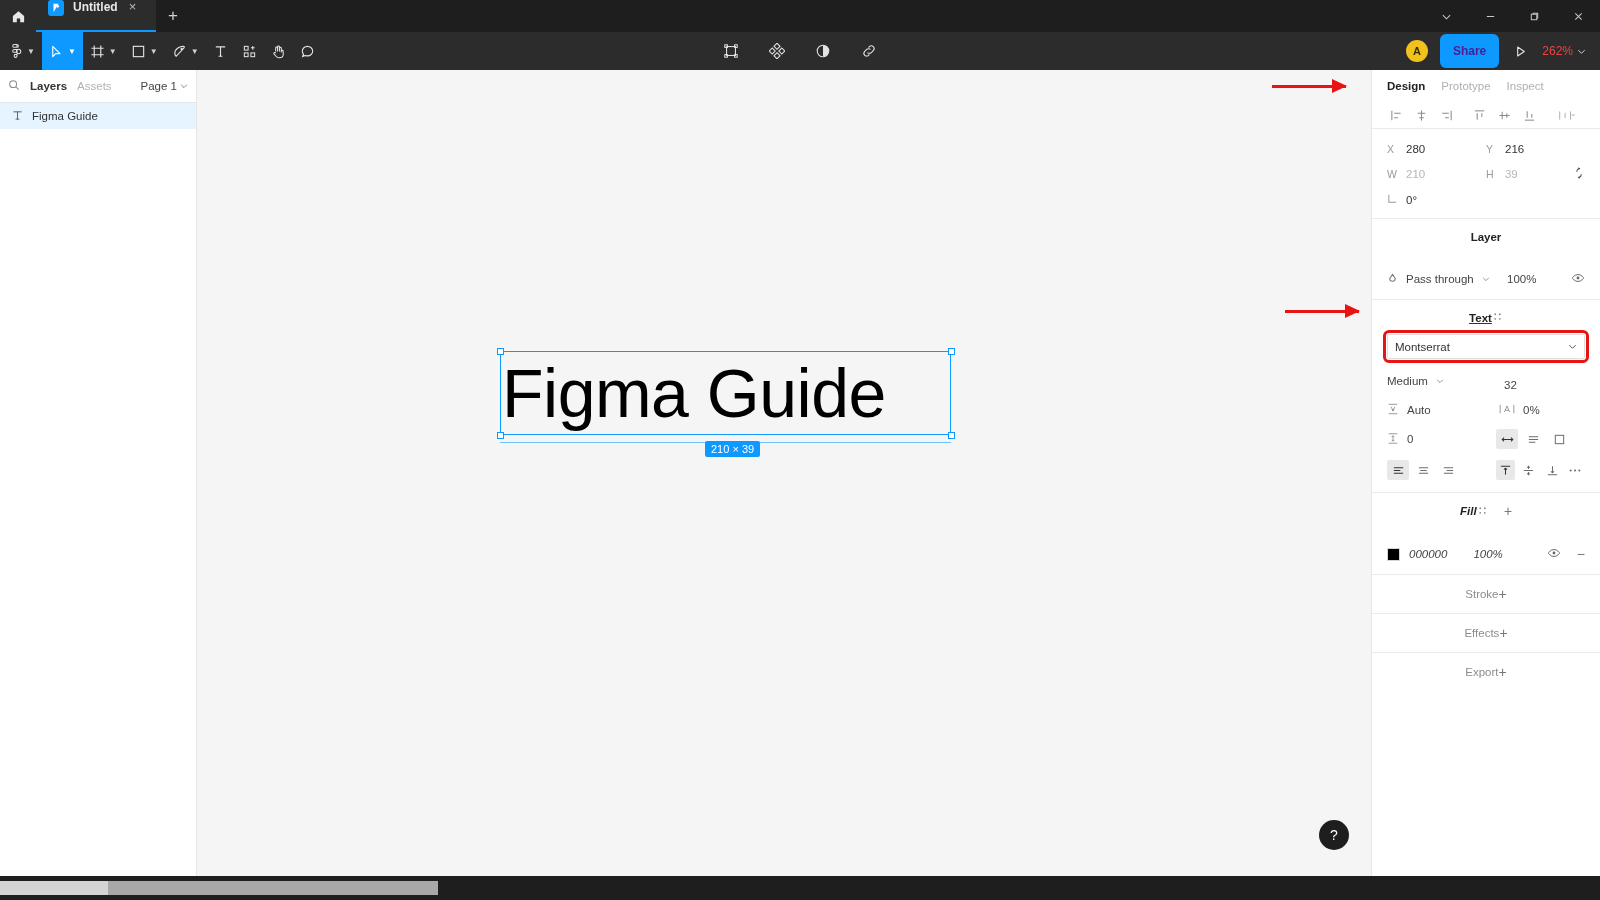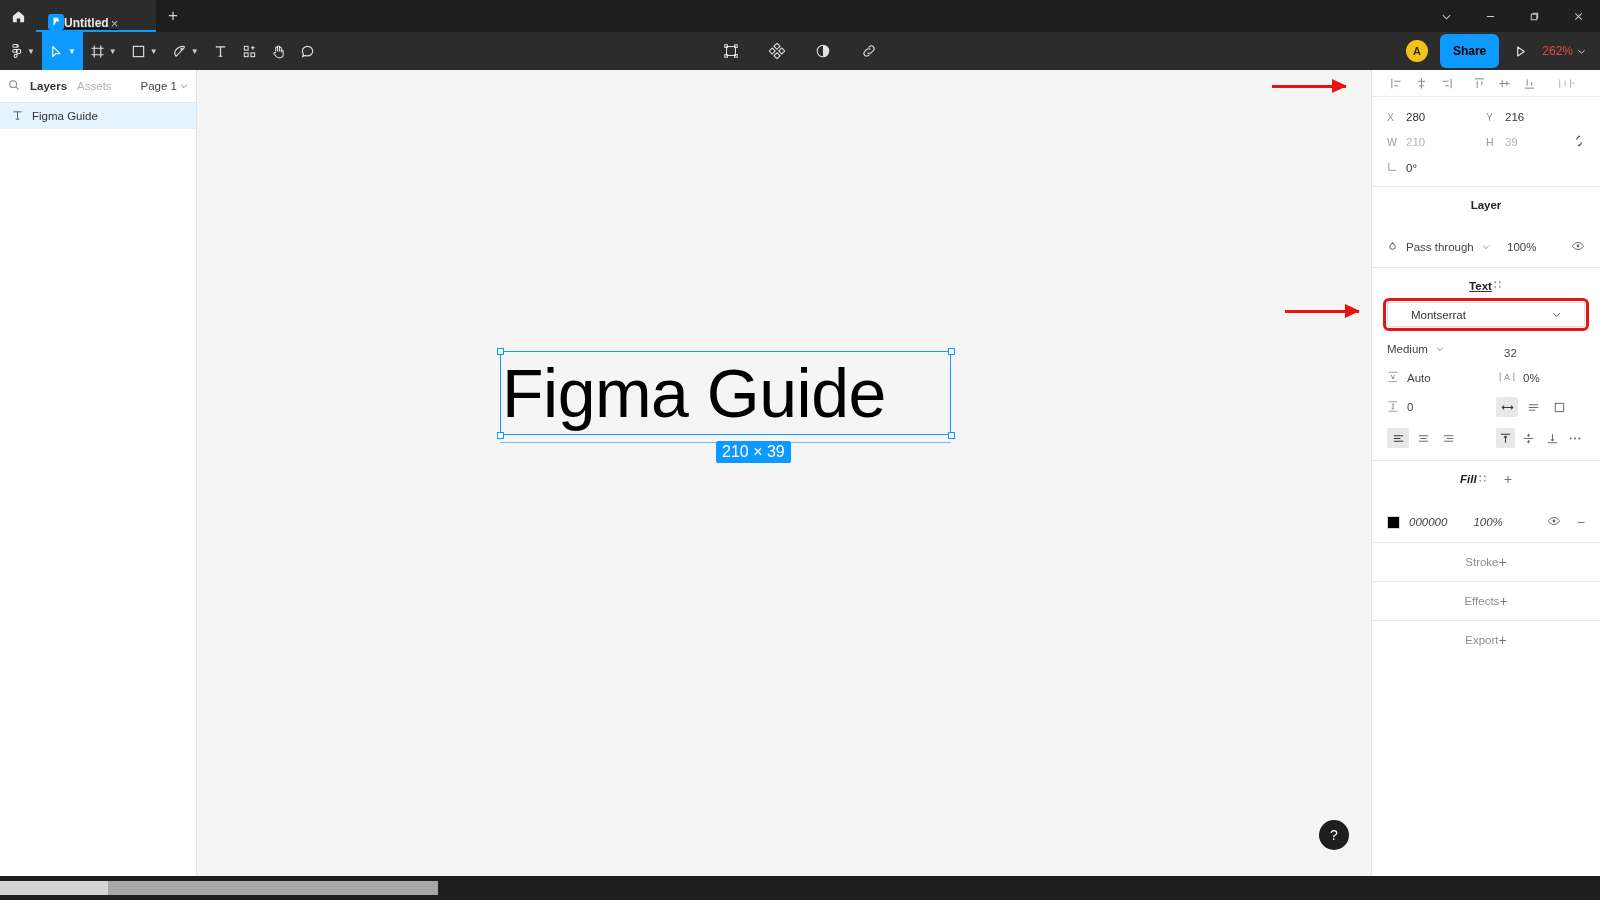--- a/index.html
+++ b/index.html
@@ -14,24 +14,23 @@
   
   .titlebar {
     position: absolute; top: 0; left: 0; width: 1600px; height: 32px;
     background: #1e1e1e; display: flex; align-items: stretch;
   }
   .tb-home {
     width: 36px; display: flex; align-items: center; justify-content: center;
     background: #2c2c2c;
   }
   .tb-tab {
-    display: flex; align-items: flex-end; gap: 0;
+    display: flex; align-items: flex-start; gap: 9px;
     padding: 0 10px 0 12px; background: #2c2c2c; min-width: 120px; height: 32px;
     border-bottom: 2px solid #0d99ff;
-    text-decoration: underline;
   }
   .tb-tab-icon {
     width: 16px; height: 16px; border-radius: 3px; background: #0d99ff;
     display: flex; align-items: center; justify-content: center;
   }
   .tb-tab-label { color: #e8e8e8; font-size: 12px; font-weight: bold; white-space: nowrap; }
   .tb-tab-close { color: #bdbdbd; font-size: 13px; line-height: 1; cursor: pointer; padding: 0 2px; }
   .tb-newtab {
     width: 34px; display: flex; align-items: center; justify-content: center;
     color: #d2d2d2; font-size: 17px;
@@ -57,21 +56,21 @@
                justify-content: center; gap: 16px; pointer-events: none; }
   .tb-center .tool { pointer-events: auto; }
   .tb-right { margin-left: auto; display: flex; align-items: center; gap: 12px;
               padding-right: 14px; }
   .avatar {
     width: 22px; height: 22px; border-radius: 50%; background: #f1c21b;
     color: #3a2e00; font-size: 11px; font-weight: bold;
     display: flex; align-items: center; justify-content: center;
   }
   .share-btn {
-    background: #0d99ff; color: #000000; font-size: 12px; font-weight: bold;
+    background: #0d99ff; color: #4c1d95; font-size: 12px; font-weight: bold;
     border-radius: 6px; padding: 10px 13px; border: none; cursor: pointer;
   }
   .zoom-ctl { color: #ef4444; font-size: 12px; display: flex; align-items: center; gap: 4px; }
 
   
   .left-panel {
     position: absolute; top: 70px; left: 0; width: 197px; height: 806px;
     background: #ffffff; border-right: 1px solid #e5e5e5;
   }
   .lp-header {
@@ -104,22 +103,22 @@
     position: absolute; width: 7px; height: 7px; background: #fff;
     border: 1px solid #0d99ff;
   }
   .canvas-text {
     position: absolute; left: 305px; top: 280px;
     font-size: 68px; color: #000; letter-spacing: -0.5px;
     font-family: "Liberation Sans", sans-serif; white-space: nowrap;
     line-height: 86px;
   }
   .size-badge {
-    position: absolute; left: 519px; top: 371px;
-    background: #0d99ff; color: #fff; font-size: 16px;
+    position: absolute; left: 508px; top: 371px;
+    background: #0d99ff; color: #fff; font-size: 11px;
     padding: 2px 6px; border-radius: 2px; white-space: nowrap;
   }
   .help-btn {
     position: absolute; right: 22px; bottom: 26px;
     width: 30px; height: 30px; border-radius: 50%; background: #1e1e1e;
     color: #fff; font-size: 14px; display: flex; align-items: center;
     justify-content: center; cursor: pointer;
   }
 
   
@@ -146,21 +145,21 @@
   .sec-title { font-size: 11.5px; font-weight: bold; color: #222; }
   .sec-head { display: flex; align-items: center; justify-content: center; }
   .sec-head-muted { color: #8d8d8d; font-weight: normal; }
   .plus { color: #777; font-size: 14px; line-height: 1; cursor: pointer; }
   .row { display: flex; align-items: center; margin-top: 28px; }
   .layer-blend { display: flex; align-items: center; gap: 8px; width: 120px; color: #444; font-size: 11.5px; }
   .opacity { font-size: 11.5px; color: #444; }
   .font-box {
     height: 25px; border: 1px solid #e0e0e0; border-radius: 2px;
     display: flex; align-items: center; justify-content: space-between;
-    padding: 0 23px; font-size: 11.5px; color: #333; background: #fff;
+    padding: 0 7px; font-size: 11.5px; color: #333; background: #fff;
   }
   .redbox { outline: 3px solid #e81313; outline-offset: 1px; }
   .t-row { display: flex; align-items: center; margin-top: 9px; }
   .t-half { width: 50%; display: flex; align-items: center; gap: 8px; font-size: 11.5px; color: #444; }
   .icon-btn { width: 22px; height: 20px; display: flex; align-items: center;
               justify-content: center; color: #6e6e6e; border-radius: 2px; }
   .icon-btn.sel { background: #e8e8e8; color: #222; }
   .swatch { width: 13px; height: 13px; background: #000; border: 1px solid #d6d6d6; }
   .dots { color: #8a8a8a; font-size: 11px; letter-spacing: 0.5px; }
 
@@ -376,20 +375,25 @@
     <div class="sel-baseline"></div>
     <div class="handle" style="left:299.5px; top:277.5px;"></div>
     <div class="handle" style="left:750.5px; top:277.5px;"></div>
     <div class="handle" style="left:299.5px; top:361.5px;"></div>
     <div class="handle" style="left:750.5px; top:361.5px;"></div>
     <div class="size-badge">210 × 39</div>
     <div class="help-btn">?</div>
   </div>
 
   <div class="right-panel">
+    <div class="rp-tabs">
+      <span class="rp-tab active">Design</span>
+      <span class="rp-tab">Prototype</span>
+      <span class="rp-tab">Inspect</span>
+    </div>
 
     <div class="rp-align">
       <div class="al-btn">
         <svg width="13" height="13" viewBox="0 0 14 14">
             <path d="M2 2v10" stroke="#8a8a8a" stroke-width="1.1"></path>
             <path d="M4.5 4.5h7M4.5 9.5h4" stroke="#8a8a8a" stroke-width="1.1"></path>
           </svg>
       </div>
       <div class="al-btn">
         <svg width="13" height="13" viewBox="0 0 14 14">

